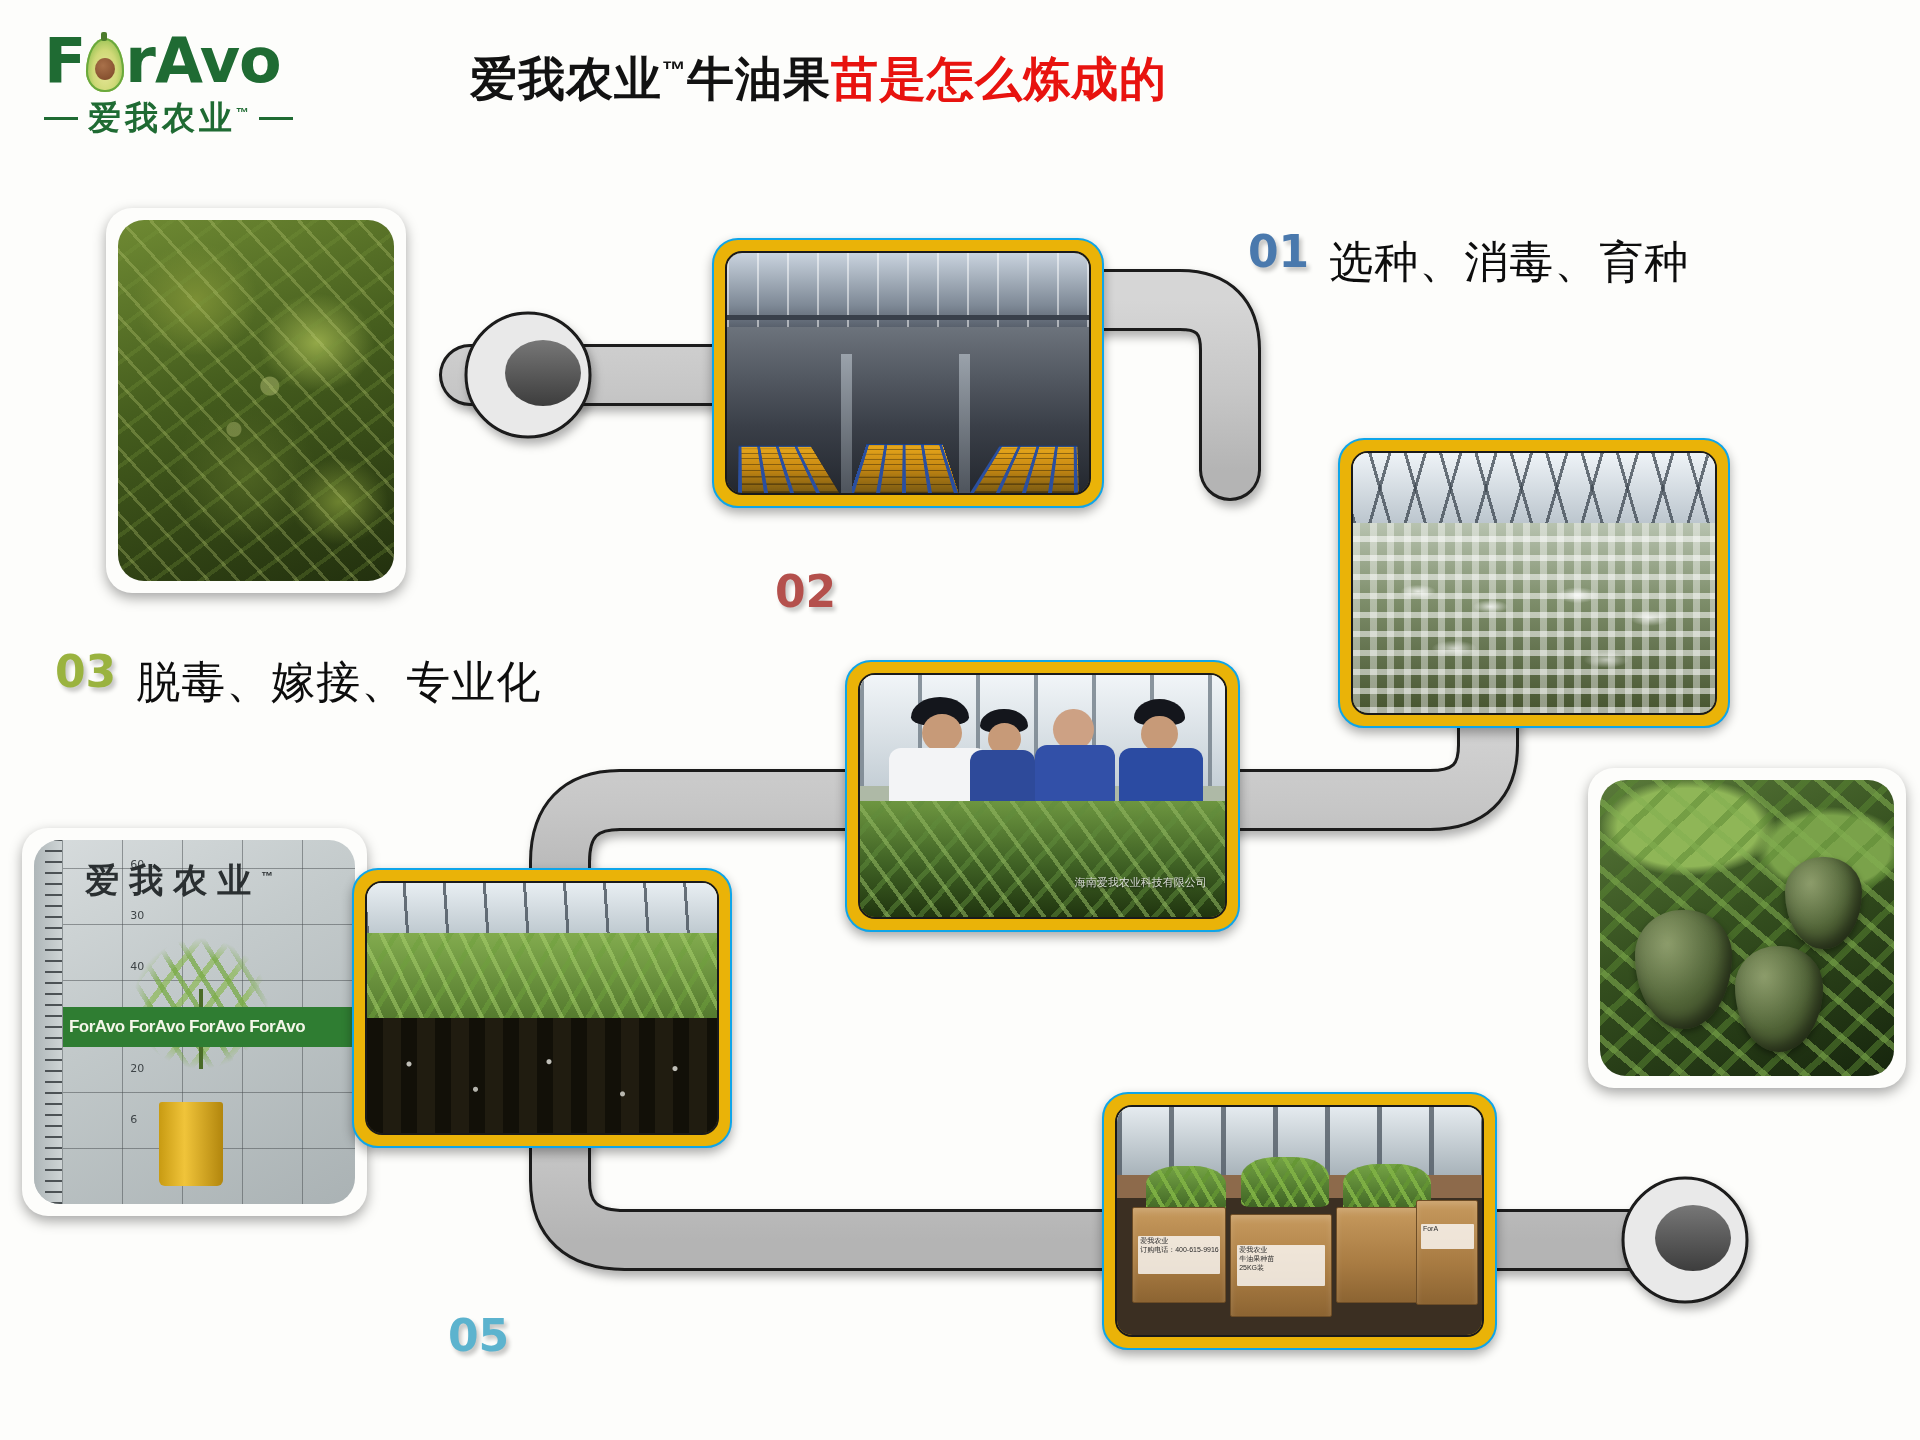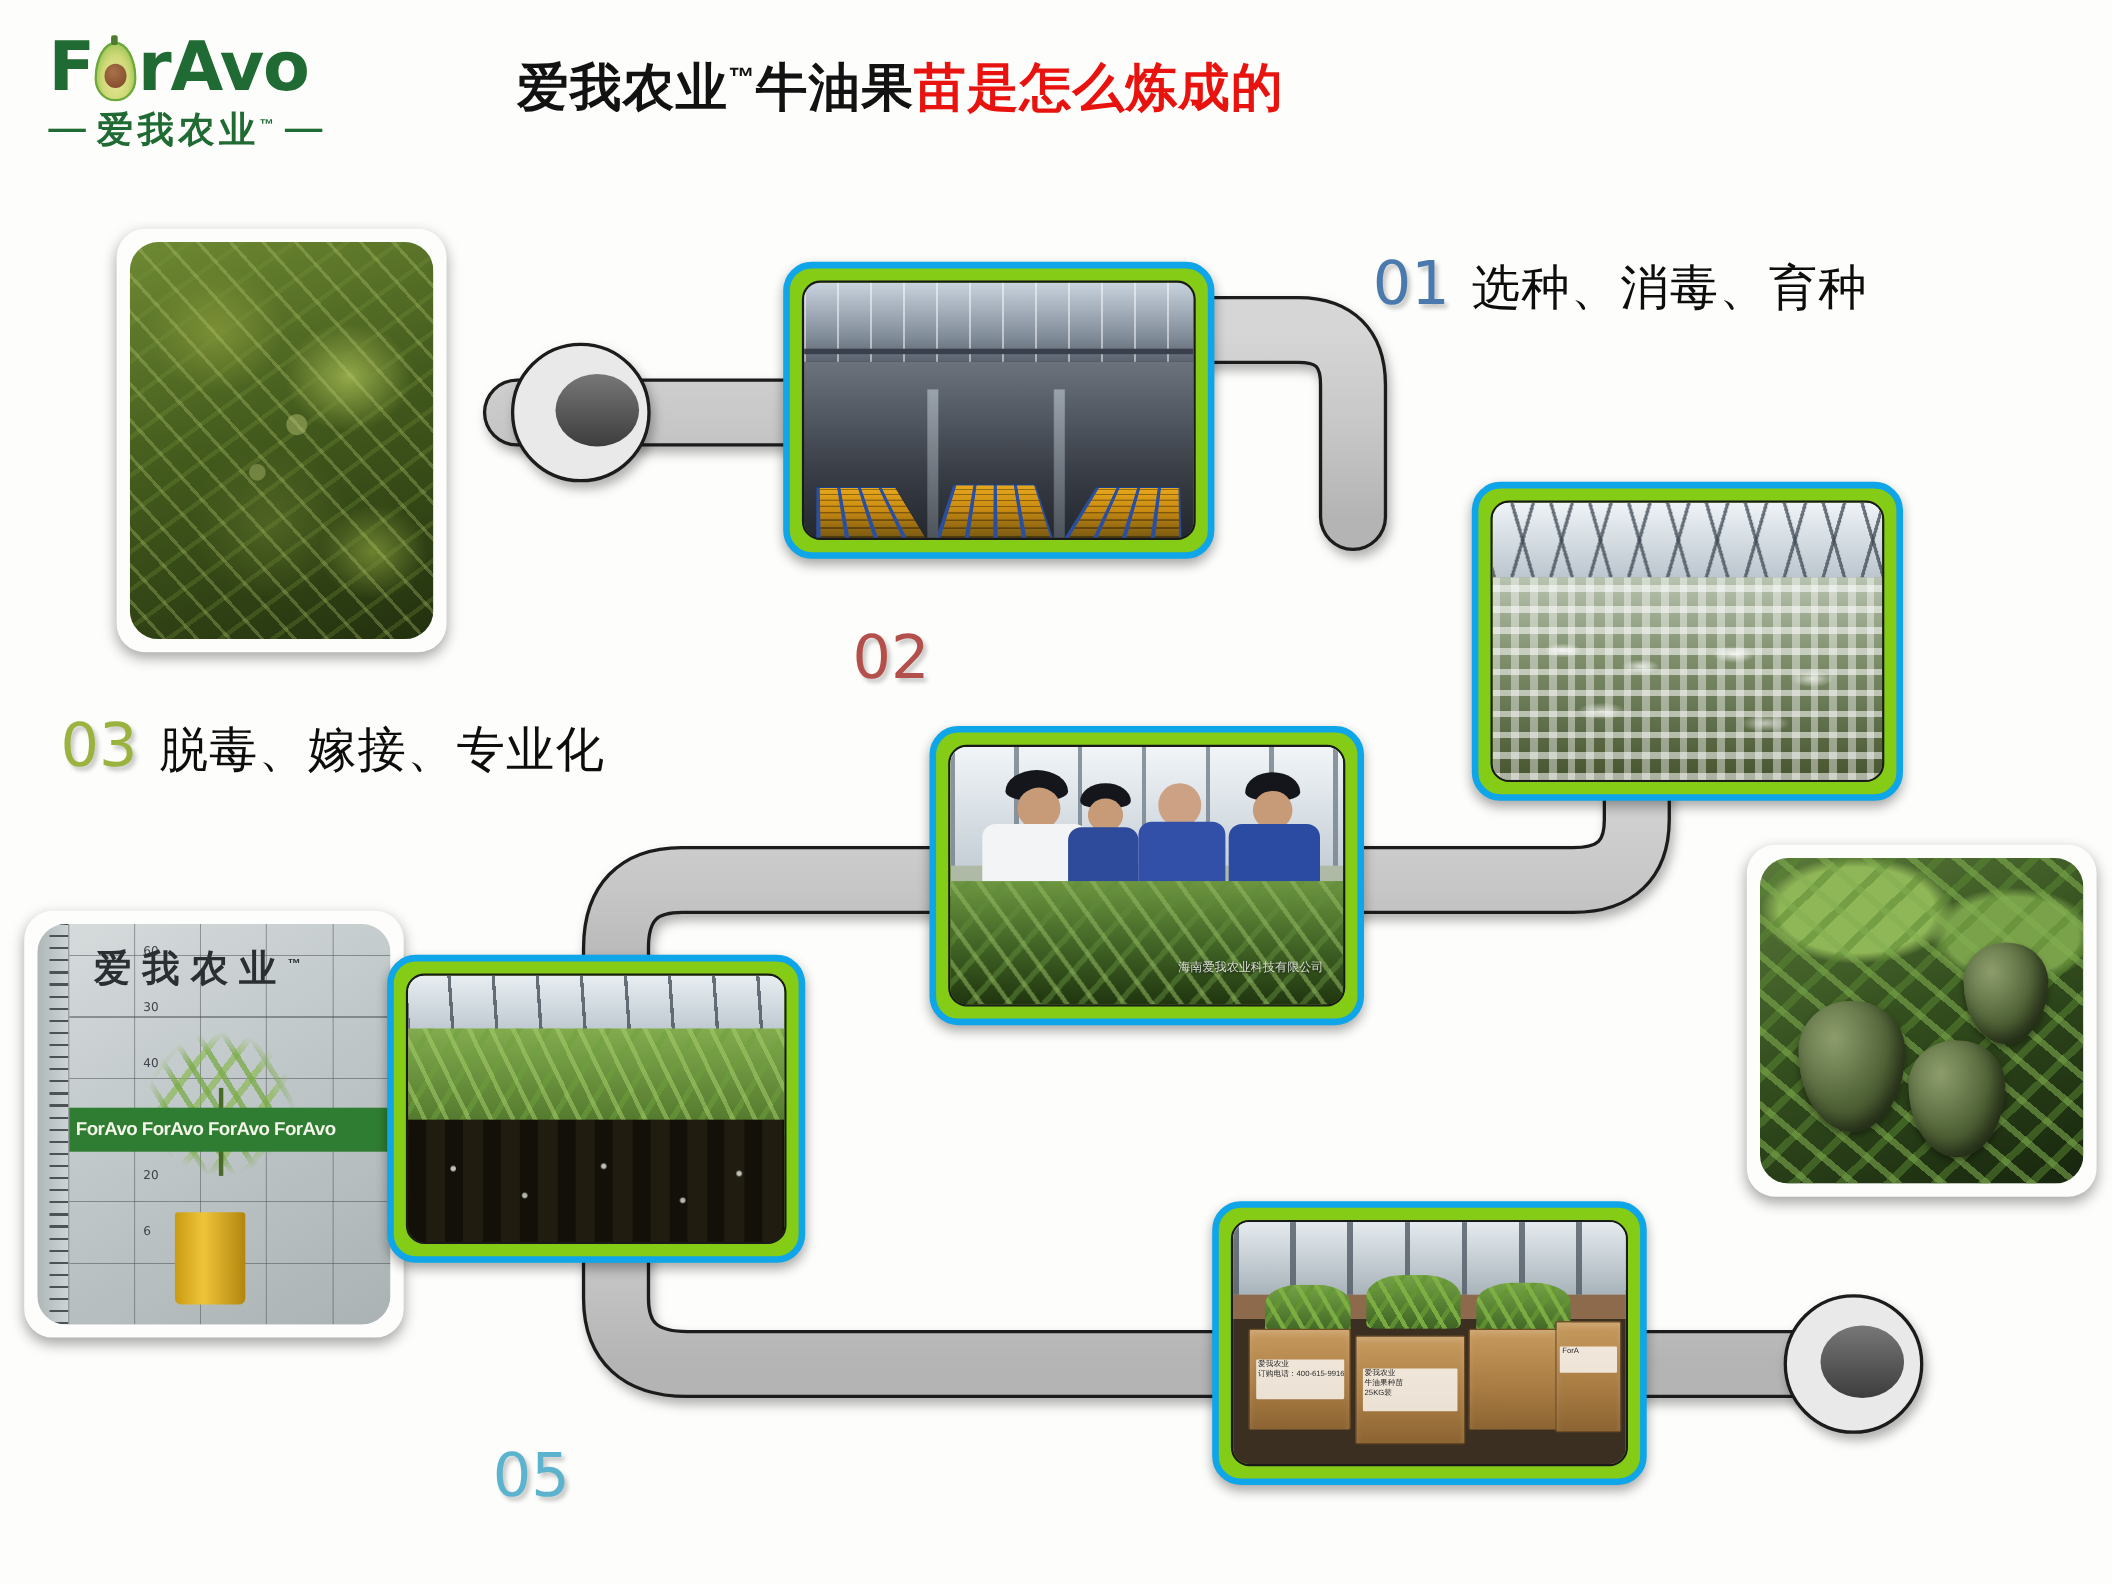--- a/index.html
+++ b/index.html
@@ -58,40 +58,40 @@
   .title .red { color: #e8130f; }
   .title .tm { font-size: 24px; vertical-align: super; font-weight: 700; }
 
   
   .ribbon { position: absolute; left: 0; top: 0; width: 1920px; height: 1440px; }
 
   
   .card {
     position: absolute;
     border-radius: 26px;
-    background: #84cc16;
+    background: #eab308;
     padding: 11px;
     box-shadow: 0 5px 11px rgba(0,0,0,0.33);
-    border: 6px solid #0ea5e9;
+    border: 2px solid #0ea5e9;
   }
   .card.plain { padding: 12px; border: none; background: transparent; box-shadow: 0 5px 13px rgba(0,0,0,0.35); }
   .card .inner {
     width: 100%; height: 100%; border-radius: 17px; overflow: hidden;
     border: 2px solid #1a1a1a; position: relative;
   }
   .card.plain .inner { border-radius: 26px; border: none; }
 
   
   .step {
     position: absolute; display: flex; align-items: flex-start; gap: 20px;
     white-space: nowrap;
   }
   .step .num {
     font-family: "DejaVu Sans", sans-serif;
-    font-size: 55px; font-weight: 400; line-height: 1;
+    font-size: 44px; font-weight: 700; line-height: 1;
     text-shadow: 3px 4px 4px rgba(0,0,0,0.22);
   }
   .step .txt {
     font-size: 44px; font-weight: 400; color: #0d0d0d; line-height: 1.18;
     letter-spacing: 1px; padding-top: 6px;
   }
   .step .txt .l2 { display: block; }
 
   
   .ph { position: absolute; inset: 0; }

